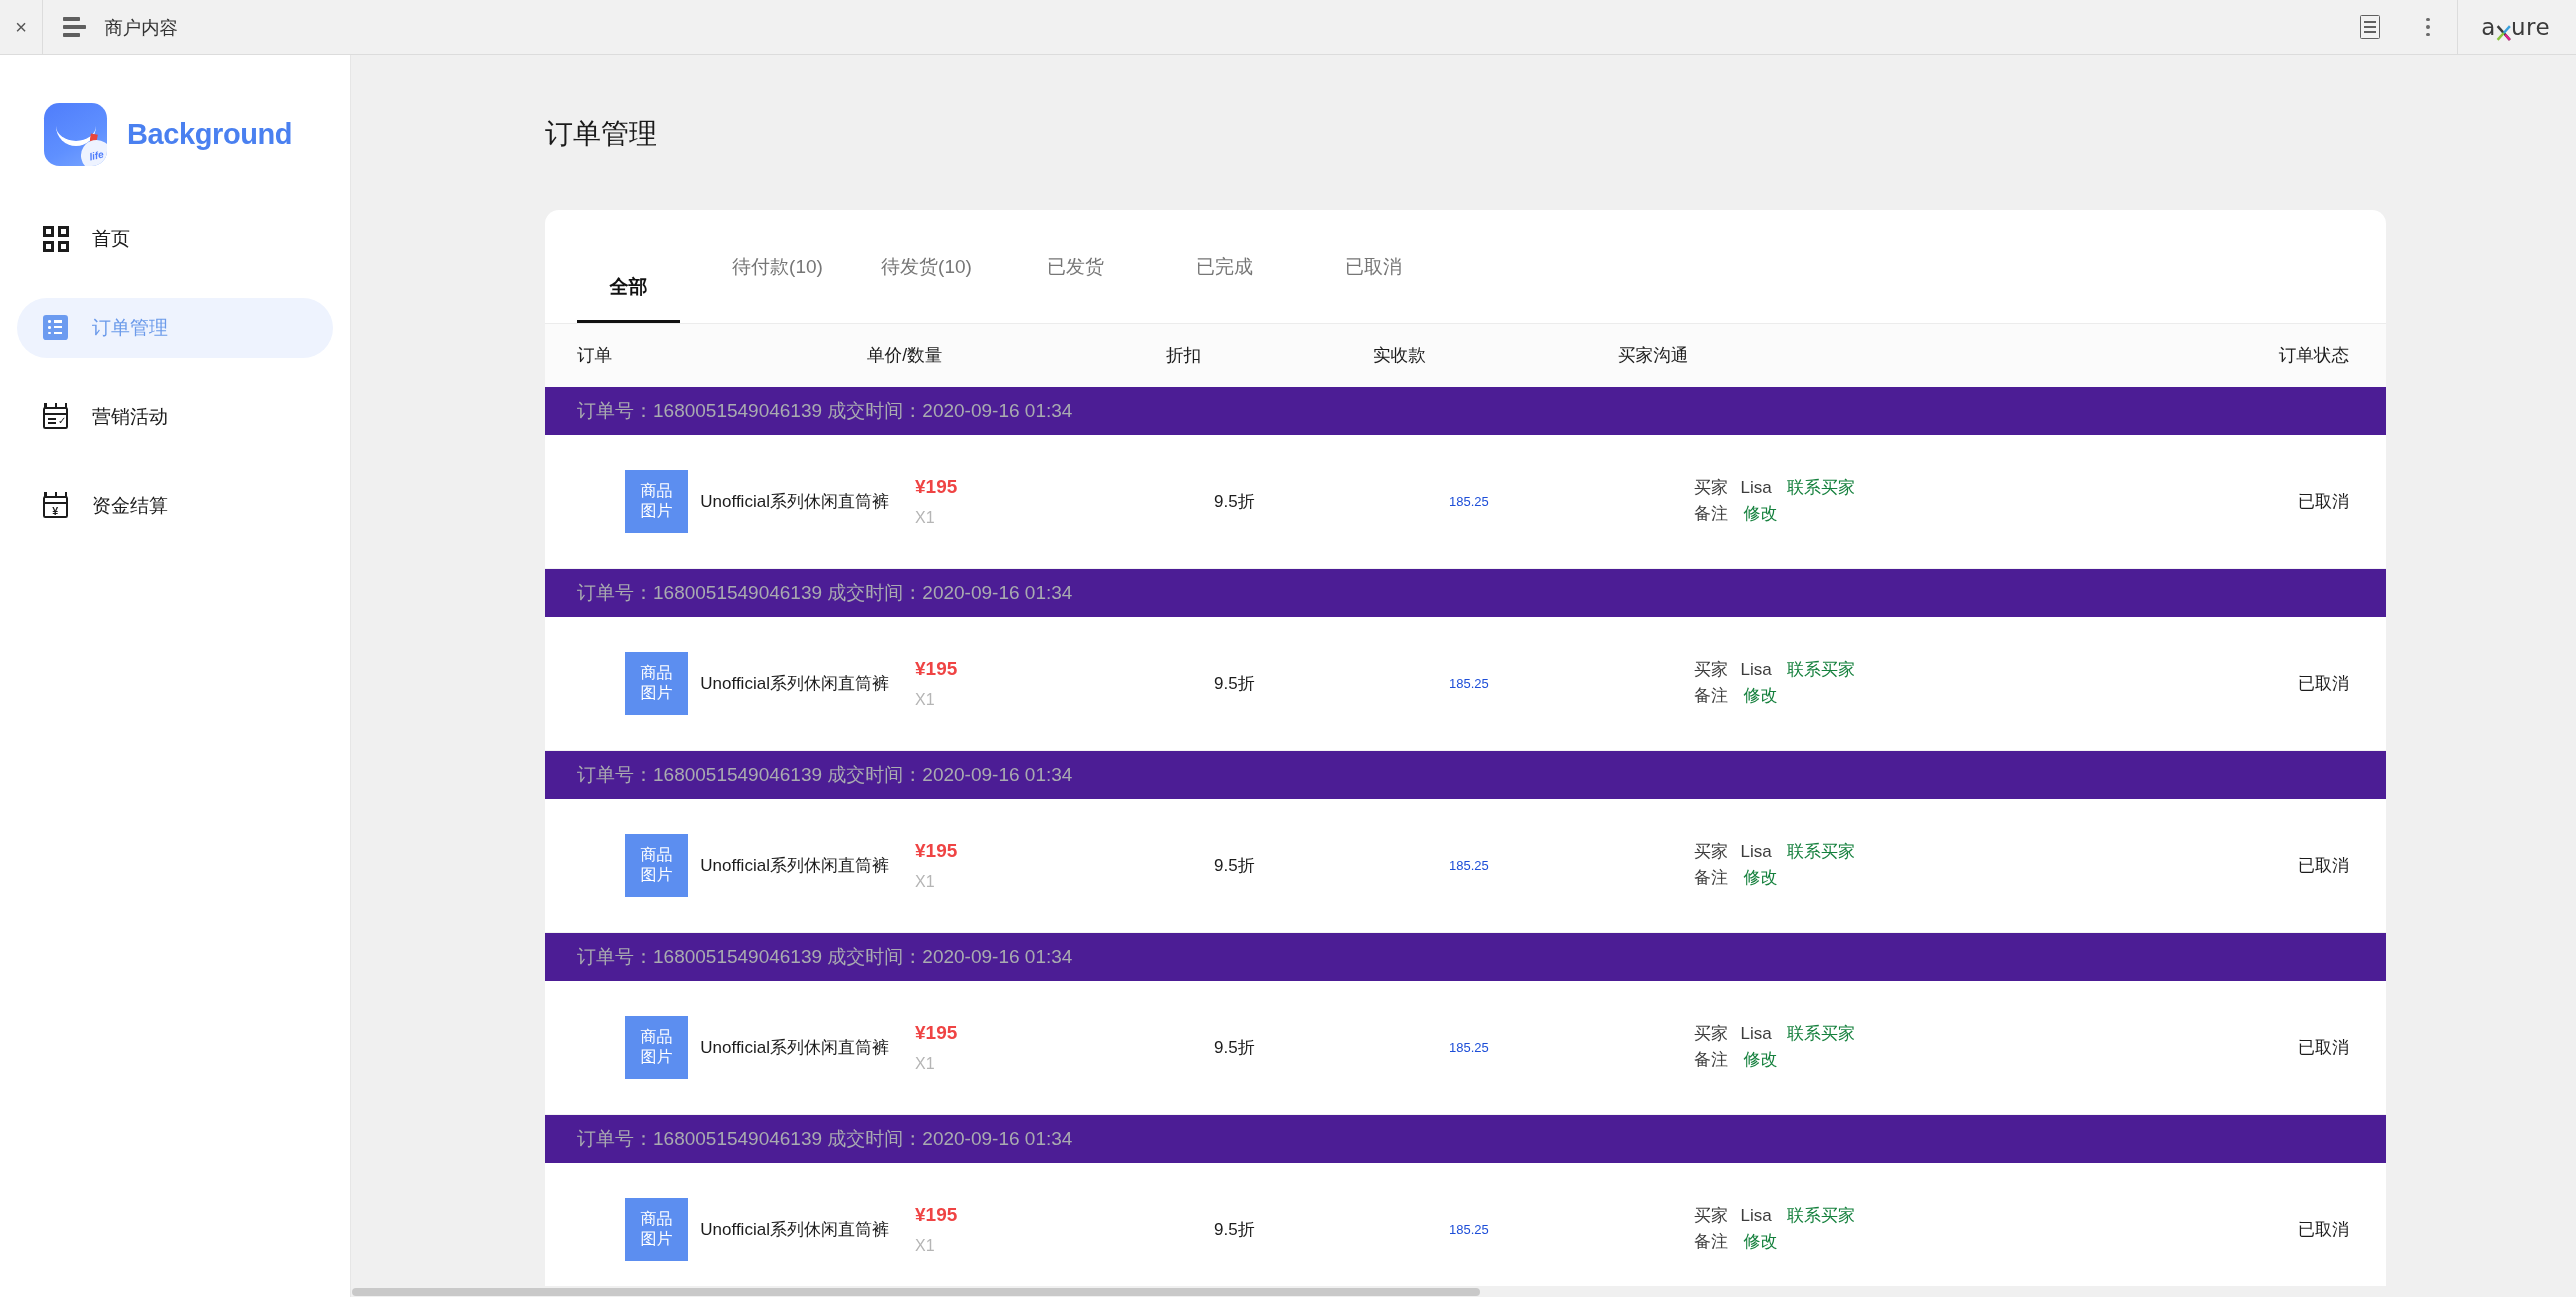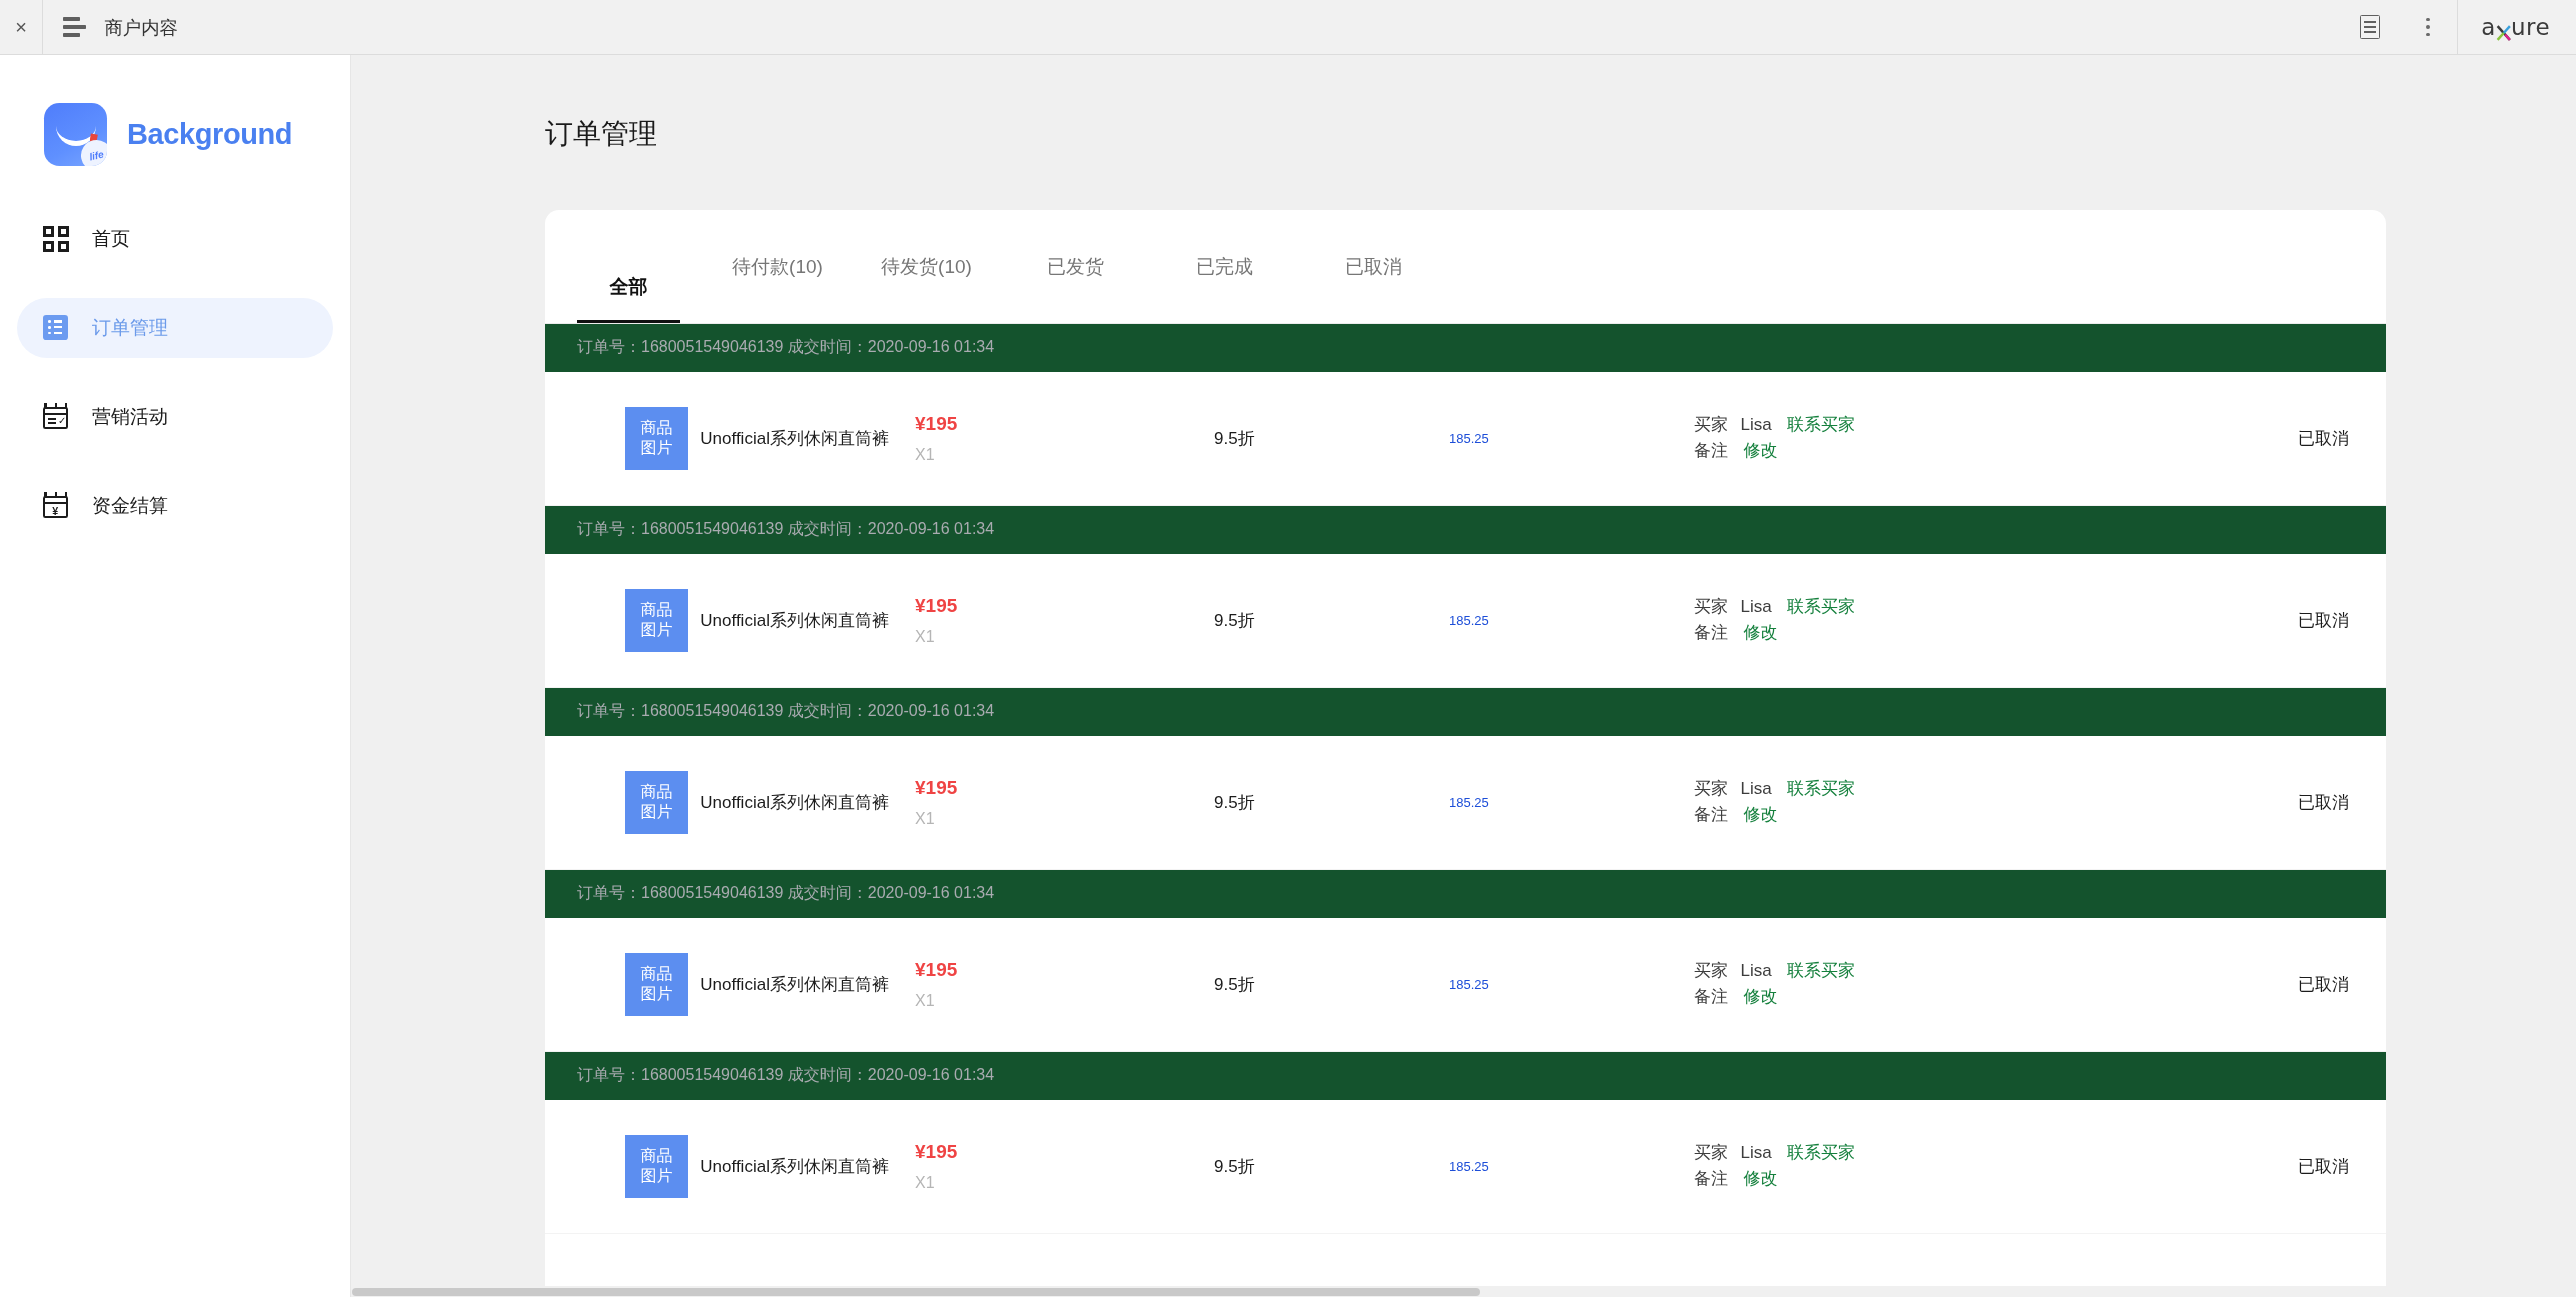--- a/index.html
+++ b/index.html
@@ -165,22 +165,22 @@
     padding: 0 0 0 0;
   }
   .c-order   { width: 322px; padding-left: 32px; }
   .c-price   { width: 299px; }
   .c-disc    { width: 207px; }
   .c-paid    { width: 245px; }
   .c-buyer   { width: 506px; }
   .c-status  { flex: 1; text-align: right; padding-right: 37px; }
 
   .order-meta {
-    background: #14532d; height: 48px; display: flex; align-items: center;
-    padding-left: 32px; font-size: 16px; color: #a9abb0; text-align: right;
+    background: #4c1d95; height: 48px; display: flex; align-items: center;
+    padding-left: 32px; font-size: 19px; color: #a9abb0; text-align: right;
   }
   .order-row {
     display: flex; align-items: center; height: 134px;
     border-bottom: 0.8px solid #f3f3f3; background: #fff;
   }
   .prod-cell { width: 322px; padding-left: 32px; display: flex; align-items: center; gap: 12.3px; margin-left: 48px; }
   .prod-thumb {
     width: 63px; height: 63px; background: #5c8ef0; color: #fff; flex: none;
     font-size: 16px; line-height: 1.28; display: flex; flex-direction: column;
     align-items: center; justify-content: center;
@@ -335,20 +335,28 @@
     <div class="tabs">
       <div class="tab active">全部</div>
       <div class="tab">待付款(10)</div>
       <div class="tab">待发货(10)</div>
       <div class="tab">已发货</div>
       <div class="tab">已完成</div>
       <div class="tab">已取消</div>
     </div>
     <div class="tabs-rule"></div>
 
+    <div class="thead">
+      <div class="c-order">订单</div>
+      <div class="c-price">单价/数量</div>
+      <div class="c-disc">折扣</div>
+      <div class="c-paid">实收款</div>
+      <div class="c-buyer">买家沟通</div>
+      <div class="c-status">订单状态</div>
+    </div>
 
     <div class="order-meta">订单号：1680051549046139 成交时间：2020-09-16 01:34</div>
     <div class="order-row">
       <div class="prod-cell">
         <div class="prod-thumb">
           <span>商品</span>
           <span>图片</span>
         </div>
         <div class="prod-name">Unofficial系列休闲直筒裤</div>
       </div>

